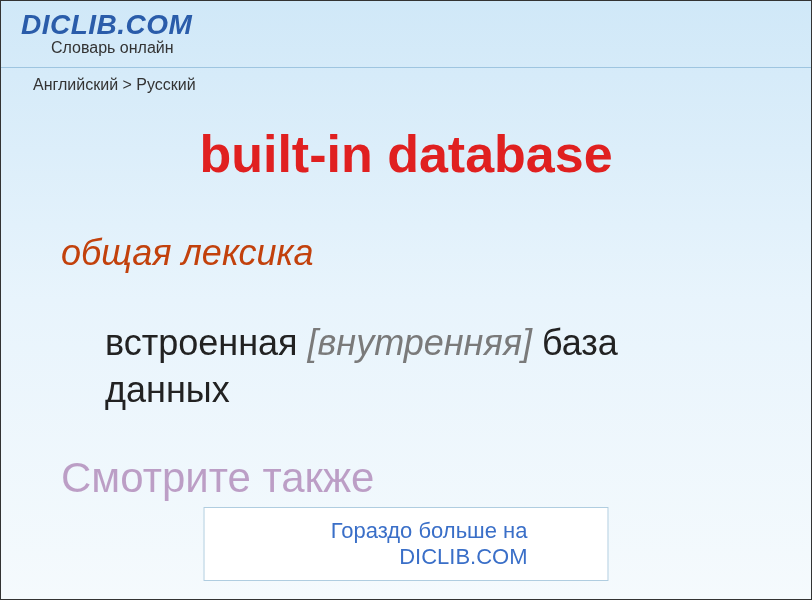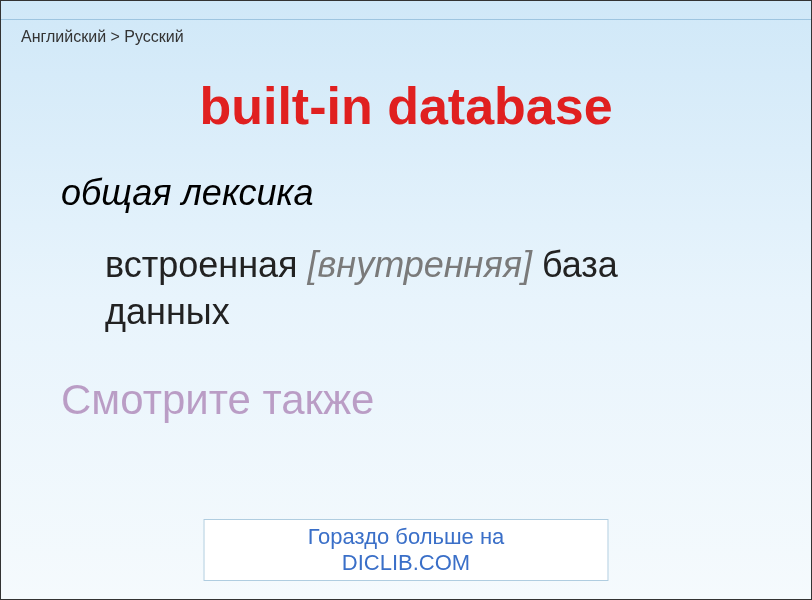--- a/index.html
+++ b/index.html
@@ -30,40 +30,40 @@
       font-size: 16px;
       color: #333;
       margin-left: 30px;
       margin-top: -2px;
     }
     .divider {
       border-top: 1px solid #9ec5e0;
       margin: 6px 0 8px 0;
     }
     .breadcrumb {
-      padding: 0 20px;
+      padding: 0 32px;
       font-size: 16px;
       color: #333;
     }
     .entry-title {
       text-align: center;
       font-size: 52px;
       font-weight: bold;
       color: #e02020;
       margin-top: 30px;
-      margin-bottom: 36px;
+      margin-bottom: 48px;
     }
     .content {
       padding: 0 60px;
     }
     .category {
       font-size: 36px;
       font-style: italic;
-      color: #000000;
-      margin-bottom: 28px;
+      color: #c2410c;
+      margin-bottom: 46px;
     }
     .definition {
       font-size: 36px;
       color: #222;
       line-height: 1.3;
       margin-bottom: 40px;
       margin-left: 44px;
     }
     .definition-bracket {
       font-style: italic;
@@ -74,31 +74,33 @@
       color: #701a75;
       opacity: 0.4;
     }
     .cta-button {
       position: absolute;
       bottom: 18px;
       left: 50%;
       transform: translateX(-50%);
       background: #ffffff;
       border: 1px solid #b0cde0;
-      padding: 4px 80px;
+      padding: 10px 80px;
       font-size: 22px;
       color: #3a6fc8;
       cursor: pointer;
-      text-align: center;
+      text-align: right;
     }
   </style>
 </head>
 <body>
 
 <div class="header">
+  <div class="logo">DICLIB.COM</div>
+  <div class="subtitle">Словарь онлайн</div>
 </div>
 <div class="divider"></div>
 <div class="breadcrumb">
   <span>Английский</span>
   <span>&gt;</span>
   <span>Русский</span>
 </div>
 
 <h1 class="entry-title">built-in database</h1>
 

